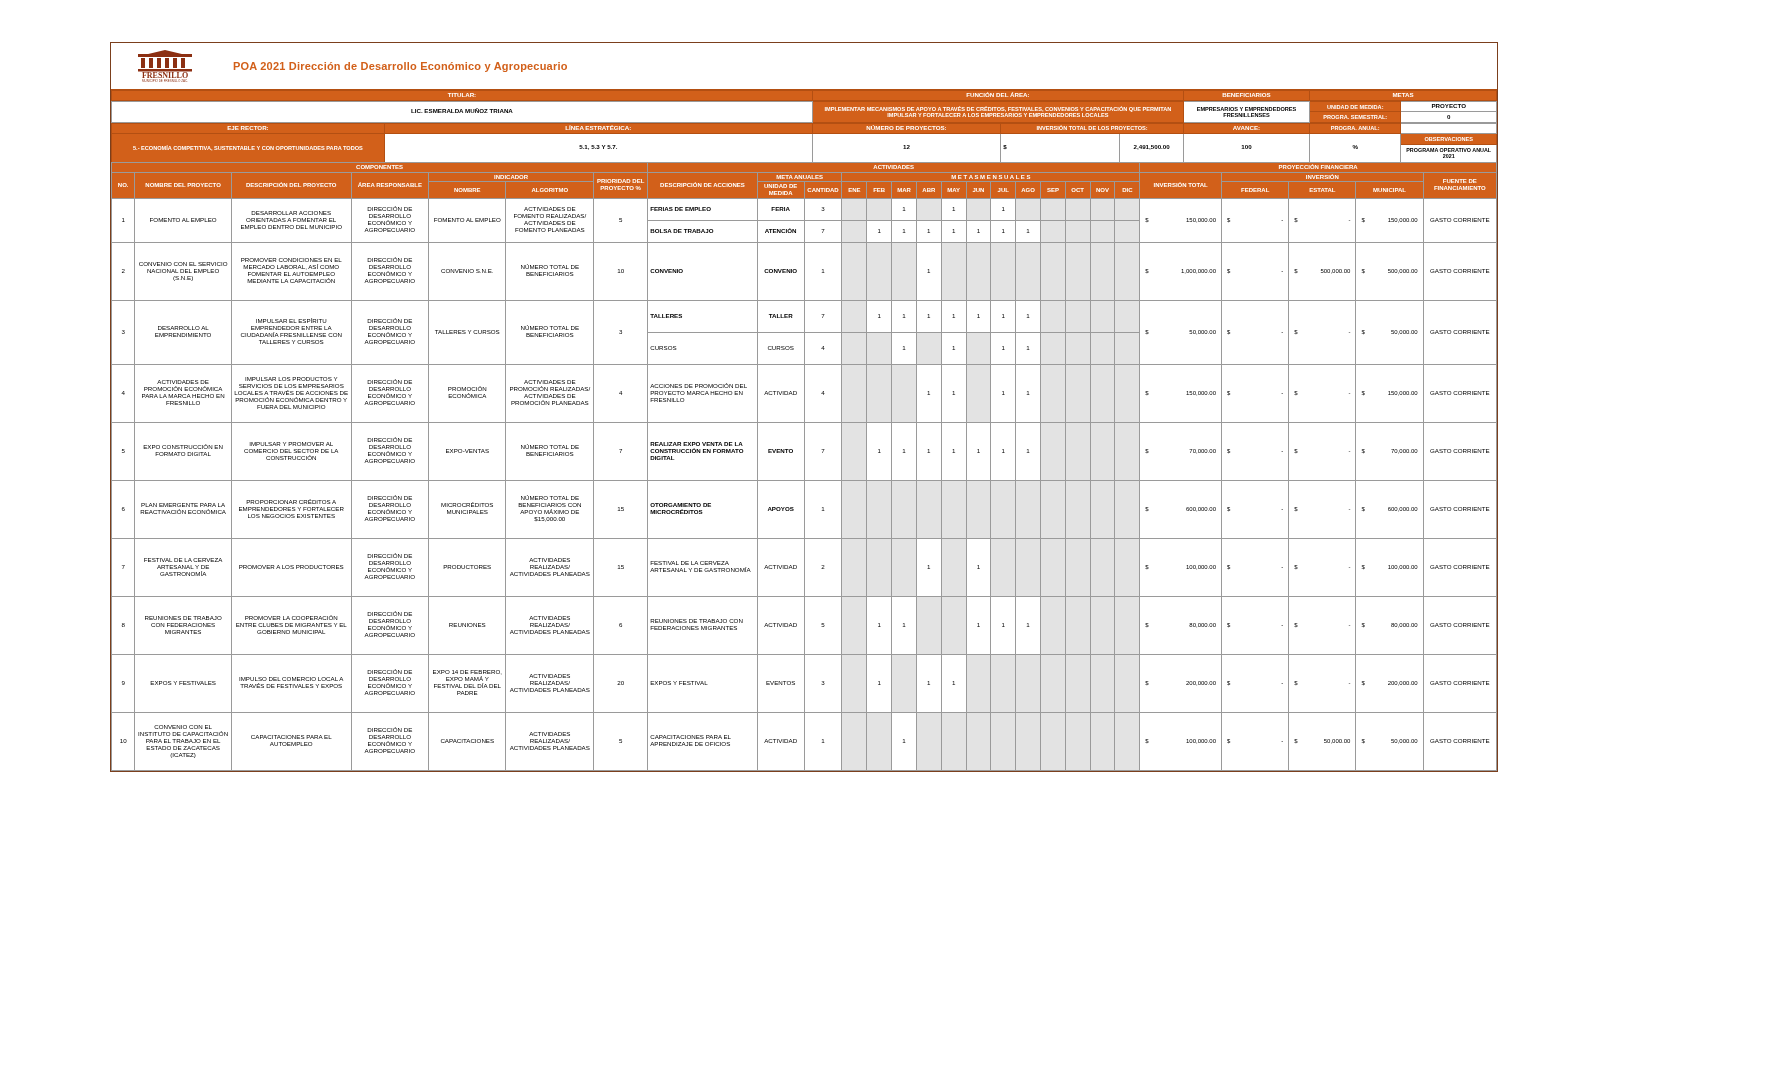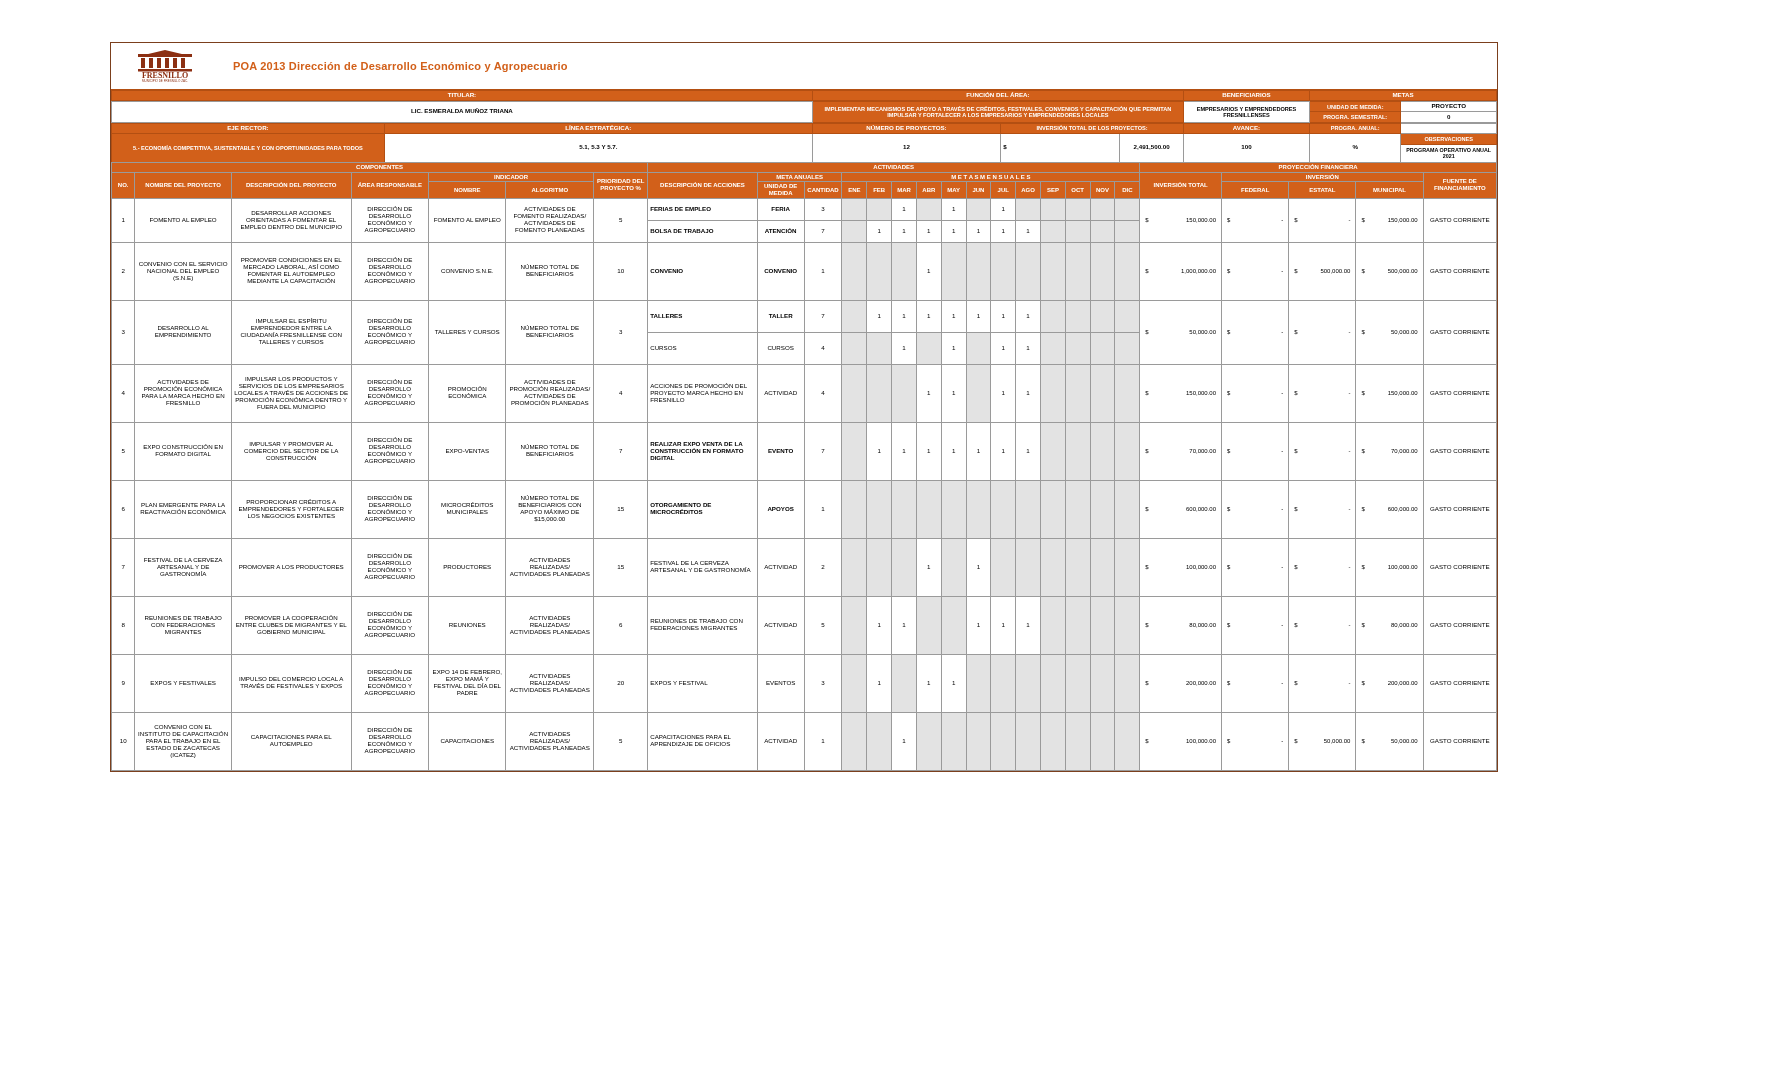--- a/index.html
+++ b/index.html
@@ -39,21 +39,21 @@
           <rect x="21" y="9" width="4" height="10" fill="#8c2f12"></rect>
           <rect x="29" y="9" width="4" height="10" fill="#8c2f12"></rect>
           <rect x="37" y="9" width="4" height="10" fill="#8c2f12"></rect>
           <rect x="45" y="9" width="4" height="10" fill="#8c2f12"></rect>
           <rect x="53" y="9" width="4" height="10" fill="#8c2f12"></rect>
           <rect x="10" y="20" width="54" height="2.5" fill="#8c2f12"></rect>
           <text x="37" y="29" font-size="8" font-family="Liberation Serif, serif" fill="#8c2f12" text-anchor="middle" font-weight="bold">FRESNILLO</text>
           <text x="37" y="33" font-size="3" font-family="Liberation Sans, sans-serif" fill="#8c2f12" text-anchor="middle">MUNICIPIO DE FRESNILLO ZAC.</text>
         </svg>
       </div>
-      <div class="doc-title">POA 2013 Dirección de Desarrollo Económico y Agropecuario</div>
+      <div class="doc-title">POA 2021 Dirección de Desarrollo Económico y Agropecuario</div>
     </div>
 
     <table>
       <colgroup>
         <col style="width:50.6%">
           <col style="width:26.8%">
           <col style="width:9.1%">
           <col style="width:13.5%">
       </colgroup>
       <tbody>

